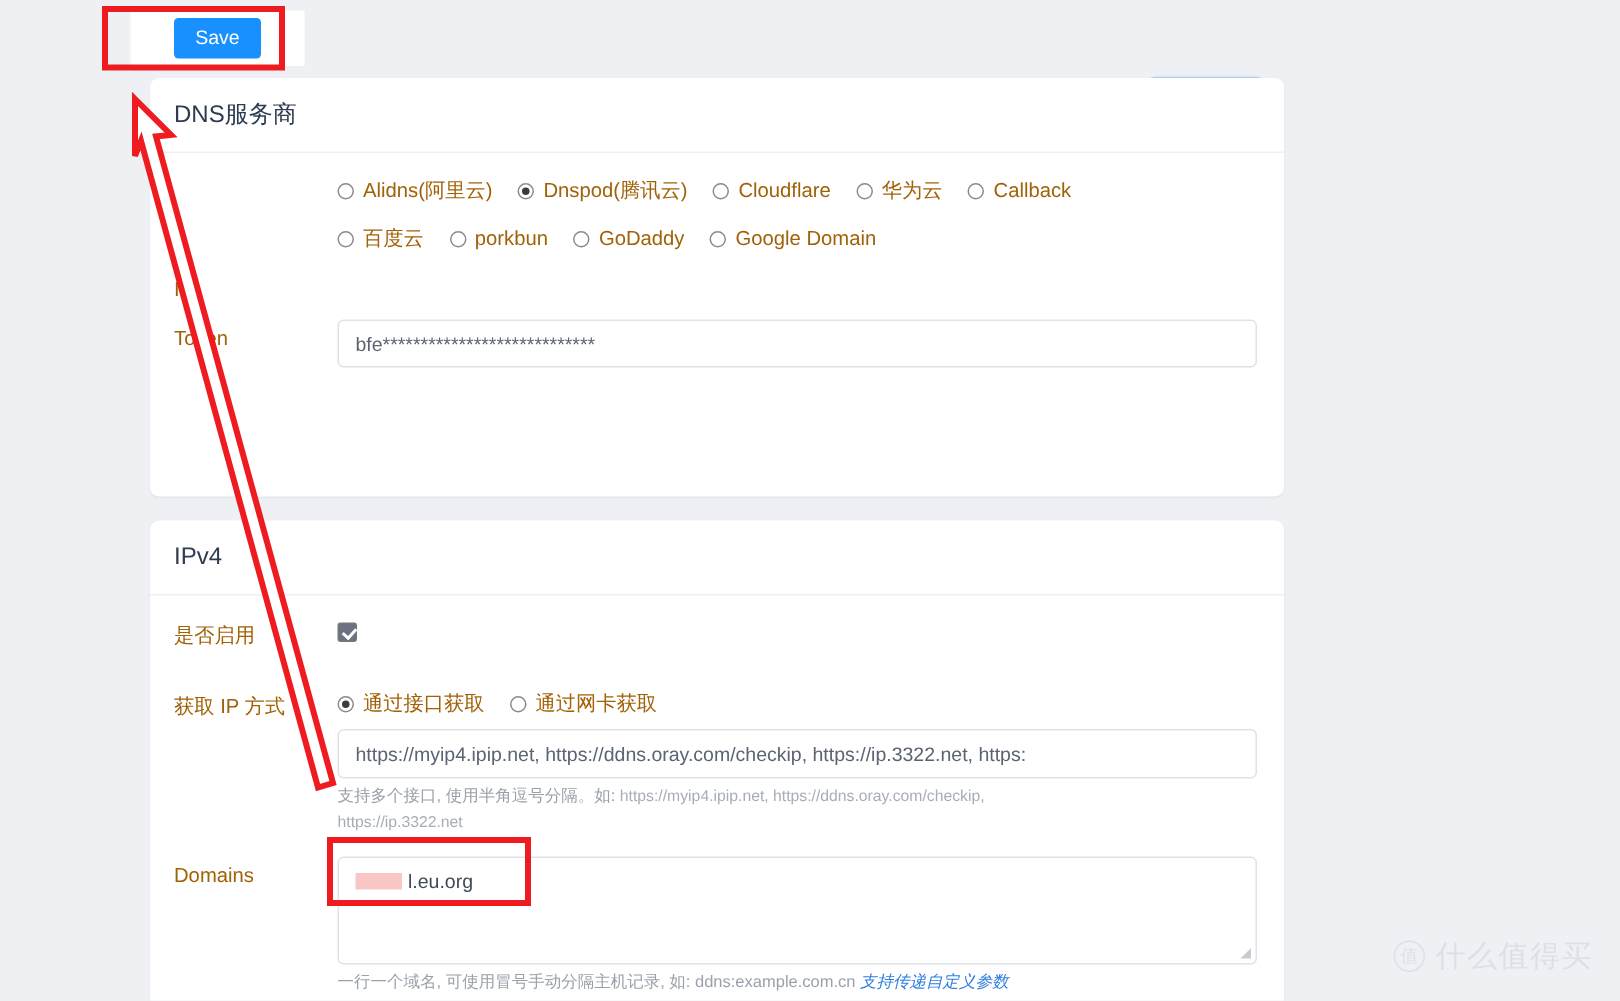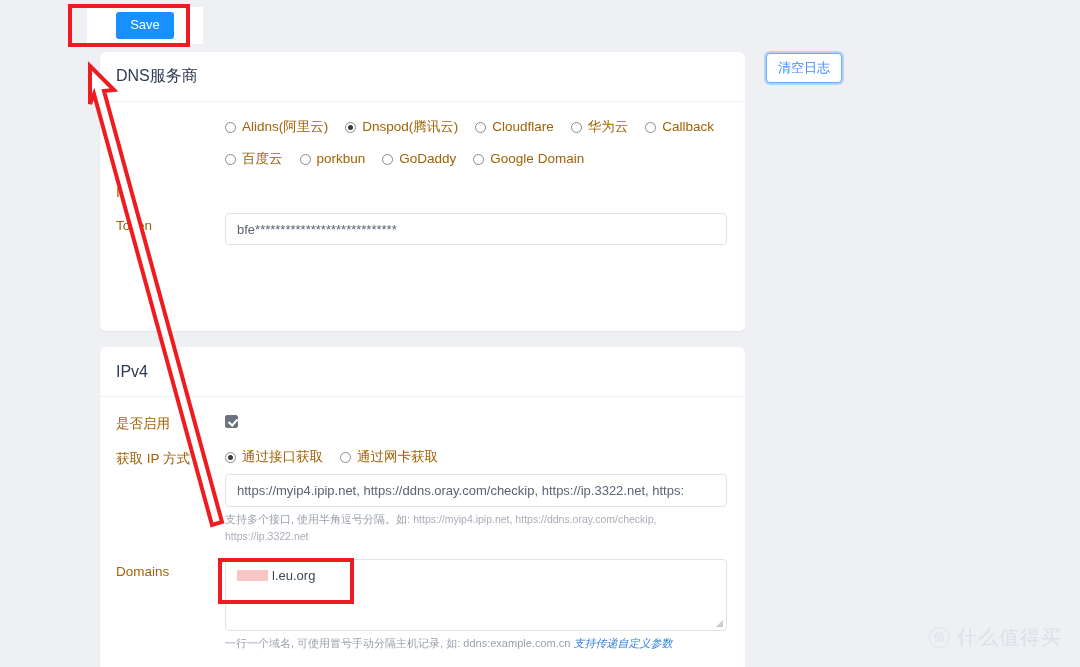--- a/index.html
+++ b/index.html
@@ -48,21 +48,21 @@
     font-family: "Liberation Sans", sans-serif;
     padding: 5px 11px;
     cursor: pointer;
     box-shadow: 0 0 0 2px rgba(58,139,253,.30);
   }
 
   
   .card {
     position: absolute;
     left: 100px;
-    width: 645px;
+    width: 756px;
     background: #ffffff;
     border-radius: 6px;
     box-shadow: 0 1px 2px rgba(16,24,40,.05);
   }
   .card-dns { top: 52px; height: 279px; }
   .card-ipv4 { top: 347px; height: 330px; }
 
   .card-head {
     height: 50px;
     display: flex;
@@ -324,21 +324,21 @@
       </div>
     </div>
 
   </div>
 </div>
 
 <div class="card card-ipv4">
   <div class="card-head">IPv4</div>
   <div class="card-body">
 
-    <div class="row" style="margin-bottom:12px;">
+    <div class="row" style="margin-bottom:24px;">
       <div class="row-label">是否启用</div>
       <div class="row-field">
         <span class="chk"></span>
       </div>
     </div>
 
     <div class="row">
       <div class="row-label">获取 IP 方式</div>
       <div class="row-field">
         <div class="radio-line" style="margin-bottom:6px;">

